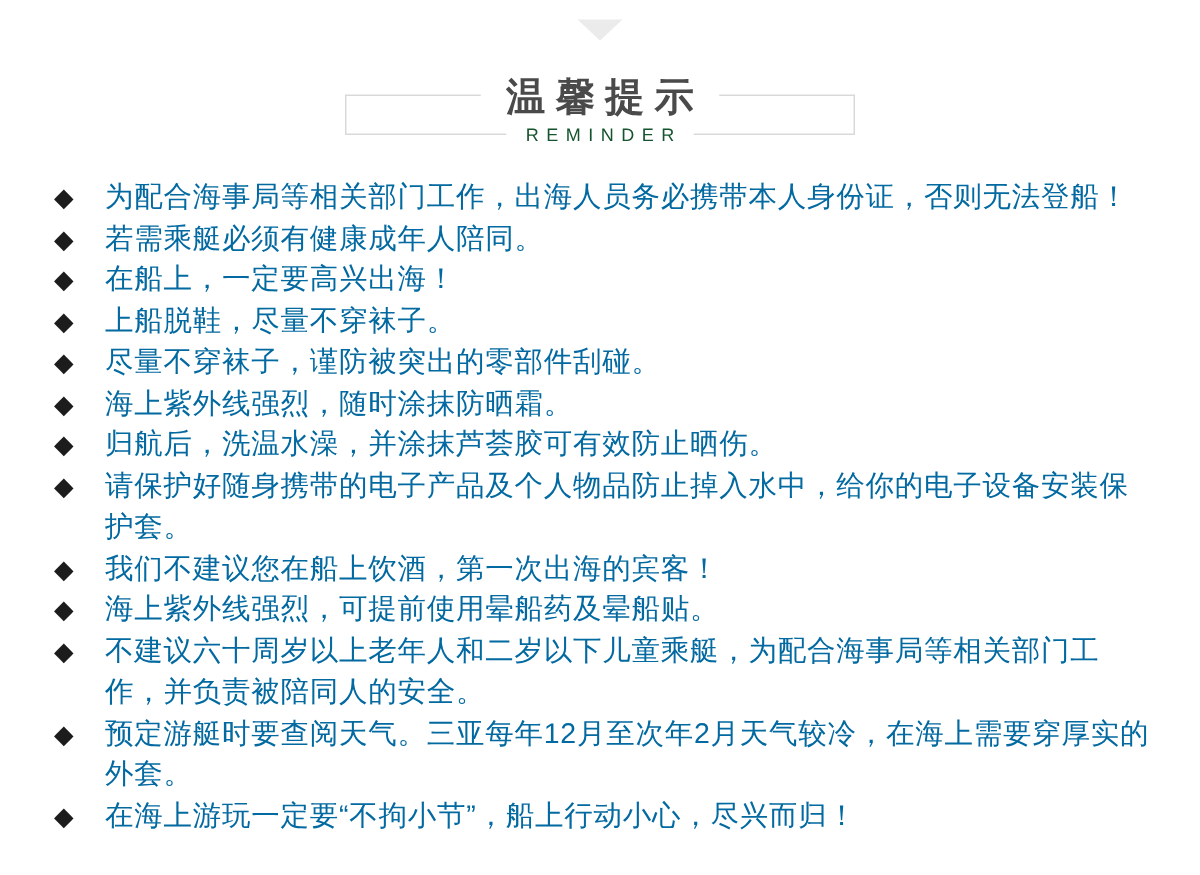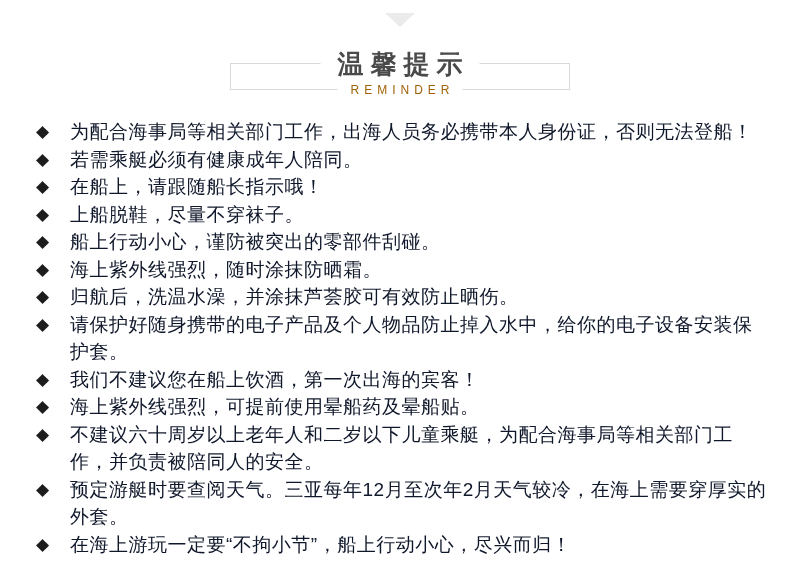--- a/index.html
+++ b/index.html
@@ -46,21 +46,21 @@
   .header-sub {
     position: absolute;
     bottom: -9px;
     left: 50%;
     transform: translateX(-50%);
     background: #ffffff;
     padding: 0 8px 0 13px;
     font-size: 12px;
     line-height: 16px;
     letter-spacing: 5px;
-    color: #a16207;
+    color: #14532d;
     white-space: nowrap;
   }
   
   .tips {
     list-style: none;
     margin-top: 28px;
     padding: 0 30px 0 36px;
   }
   .tip-row {
     display: flex;
@@ -71,21 +71,21 @@
     width: 34px;
     font-size: 17px;
     line-height: 27.5px;
     color: #1c1c1c;
   }
   .tip-text {
     flex: 1 1 auto;
     max-width: 700px;
     font-size: 19px;
     line-height: 27.5px;
-    color: #0f172a;
+    color: #0369a1;
     letter-spacing: 0.5px;
   }
 </style>
 </head>
 <body>
 
 <div class="page">
 
   <div class="arrow-down"></div>
 
@@ -98,29 +98,29 @@
     <li class="tip-row">
       <span class="tip-bullet">◆</span>
       <span class="tip-text">为配合海事局等相关部门工作，出海人员务必携带本人身份证，否则无法登船！</span>
     </li>
     <li class="tip-row">
       <span class="tip-bullet">◆</span>
       <span class="tip-text">若需乘艇必须有健康成年人陪同。</span>
     </li>
     <li class="tip-row">
       <span class="tip-bullet">◆</span>
-      <span class="tip-text">在船上，请跟随船长指示哦！</span>
+      <span class="tip-text">在船上，一定要高兴出海！</span>
     </li>
     <li class="tip-row">
       <span class="tip-bullet">◆</span>
       <span class="tip-text">上船脱鞋，尽量不穿袜子。</span>
     </li>
     <li class="tip-row">
       <span class="tip-bullet">◆</span>
-      <span class="tip-text">船上行动小心，谨防被突出的零部件刮碰。</span>
+      <span class="tip-text">尽量不穿袜子，谨防被突出的零部件刮碰。</span>
     </li>
     <li class="tip-row">
       <span class="tip-bullet">◆</span>
       <span class="tip-text">海上紫外线强烈，随时涂抹防晒霜。</span>
     </li>
     <li class="tip-row">
       <span class="tip-bullet">◆</span>
       <span class="tip-text">归航后，洗温水澡，并涂抹芦荟胶可有效防止晒伤。</span>
     </li>
     <li class="tip-row">

